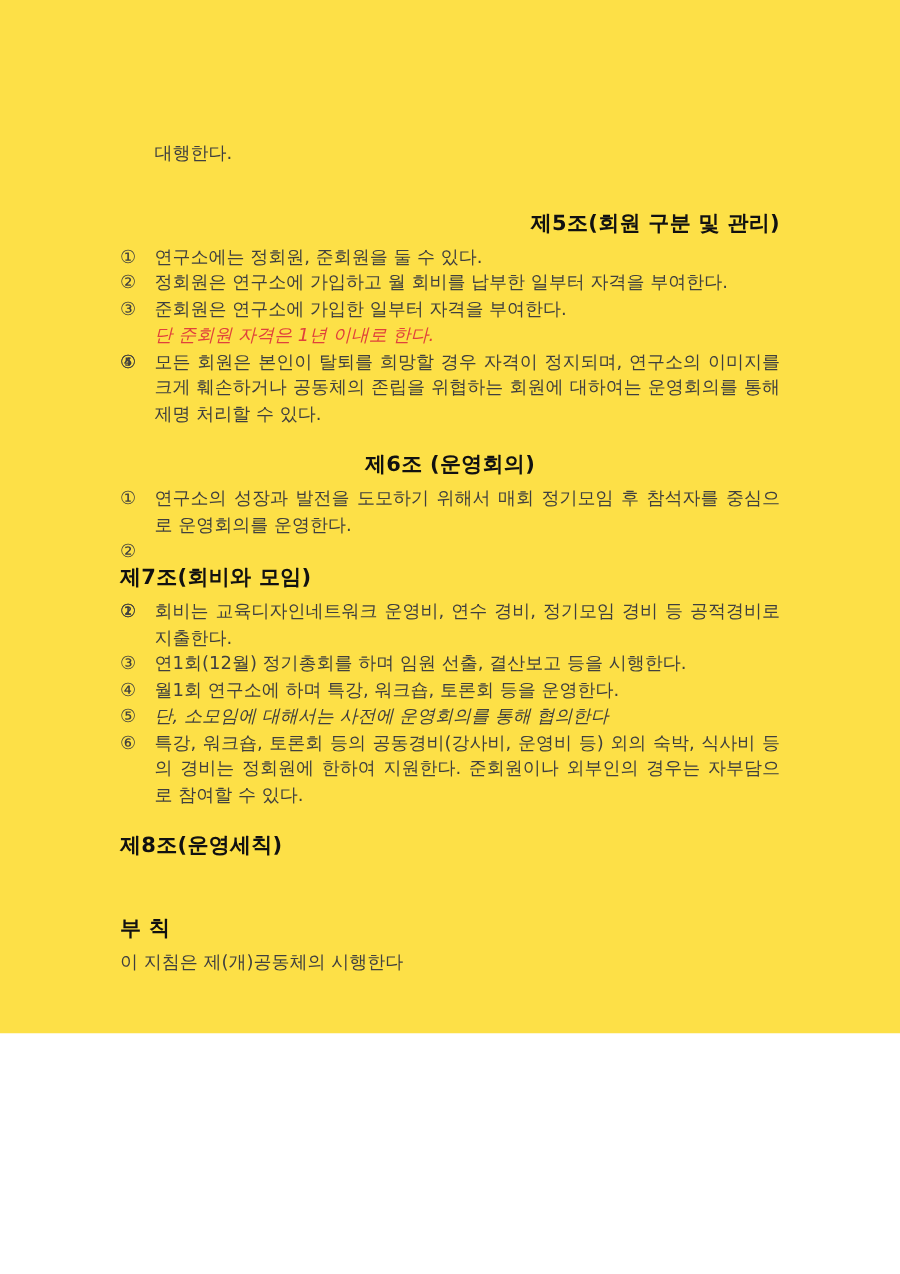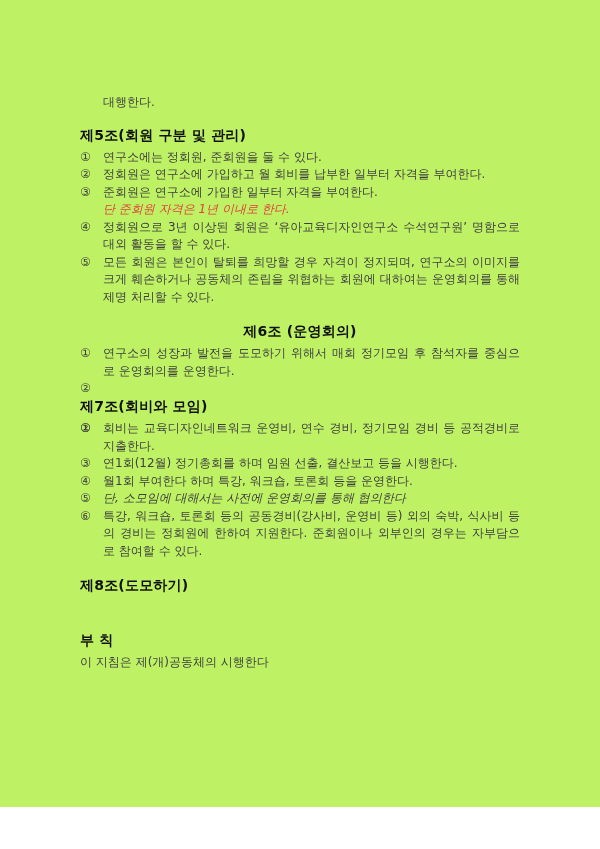--- a/index.html
+++ b/index.html
@@ -3,22 +3,22 @@
 <meta charset="utf-8">
 <style>
   html, body {
     margin: 0;
     padding: 0;
     background: #ffffff;
   }
   .page {
     position: relative;
     width: 600px;
-    height: 807px;
-    background: #bef264;
+    height: 689px;
+    background: #fde047;
     overflow: hidden;
     font-family: "DejaVu Sans", "Liberation Sans", sans-serif;
     color: #3f3f3f;
     font-size: 12px;
     line-height: 17.5px;
     box-sizing: border-box;
   }
   .content {
     position: absolute;
     left: 80px;
@@ -32,21 +32,21 @@
     text-align: justify;
   }
   .section-heading {
     margin: 0;
     font-size: 14px;
     font-weight: bold;
     color: #111111;
     line-height: 18px;
     letter-spacing: 0.2px;
   }
-  .mt-s5 { margin-top: 14px; }
+  .mt-s5 { margin-top: 28px; text-align: right; }
   .mt-s6 { margin-top: 16px; text-align: center; }
   .mt-s7 { margin-top: 17px; }
   .mt-s8 { margin-top: 16px; }
   .mt-appendix { margin-top: 37px; }
   .items { margin-top: 5px; }
   .clause {
     position: relative;
     margin: 0;
     padding-left: 23px;
     text-align: justify;
@@ -89,21 +89,20 @@
         <span class="marker">②</span>
         <span>정회원은 연구소에 가입하고 월 회비를 납부한 일부터 자격을 부여한다.</span>
       </p>
       <p class="clause">
         <span class="marker">③</span>
         <span>준회원은 연구소에 가입한 일부터 자격을 부여한다.</span>
       </p>
       <p class="sub-note red-note">단 준회원 자격은 1년 이내로 한다.</p>
       <p class="clause">
         <span class="marker">④</span>
-        <span>정회원으로 3년 이상된 회원은 ‘유아교육디자인연구소 수석연구원’ 명함으로 대외 활동을 할 수 있다.</span>
       </p>
       <p class="clause">
         <span class="marker">⑤</span>
         <span>모든 회원은 본인이 탈퇴를 희망할 경우 자격이 정지되며, 연구소의 이미지를 크게 훼손하거나 공동체의 존립을 위협하는 회원에 대하여는 운영회의를 통해 제명 처리할 수 있다.</span>
       </p>
     </div>
 
     <h2 class="section-heading mt-s6">제6조 (운영회의)</h2>
     <div class="items">
       <p class="clause">
@@ -123,31 +122,31 @@
       <p class="clause">
         <span class="marker">②</span>
         <span>회비는 교육디자인네트워크 운영비, 연수 경비, 정기모임 경비 등 공적경비로 지출한다.</span>
       </p>
       <p class="clause">
         <span class="marker">③</span>
         <span>연1회(12월) 정기총회를 하며 임원 선출, 결산보고 등을 시행한다.</span>
       </p>
       <p class="clause">
         <span class="marker">④</span>
-        <span>월1회 부여한다 하며 특강, 워크숍, 토론회 등을 운영한다.</span>
+        <span>월1회 연구소에 하며 특강, 워크숍, 토론회 등을 운영한다.</span>
       </p>
       <p class="clause">
         <span class="marker">⑤</span>
       </p>
       <p class="sub-note">단, 소모임에 대해서는 사전에 운영회의를 통해 협의한다</p>
       <p class="clause">
         <span class="marker">⑥</span>
         <span>특강, 워크숍, 토론회 등의 공동경비(강사비, 운영비 등) 외의 숙박, 식사비 등의 경비는 정회원에 한하여 지원한다. 준회원이나 외부인의 경우는 자부담으로 참여할 수 있다.</span>
       </p>
     </div>
 
-    <h2 class="section-heading mt-s8">제8조(도모하기)</h2>
+    <h2 class="section-heading mt-s8">제8조(운영세칙)</h2>
 
     <h2 class="section-heading mt-appendix">부 칙</h2>
     <p class="paragraph">이 지침은 제(개)공동체의 시행한다</p>
 
   </div>
 </div>
 
 </body></html>

